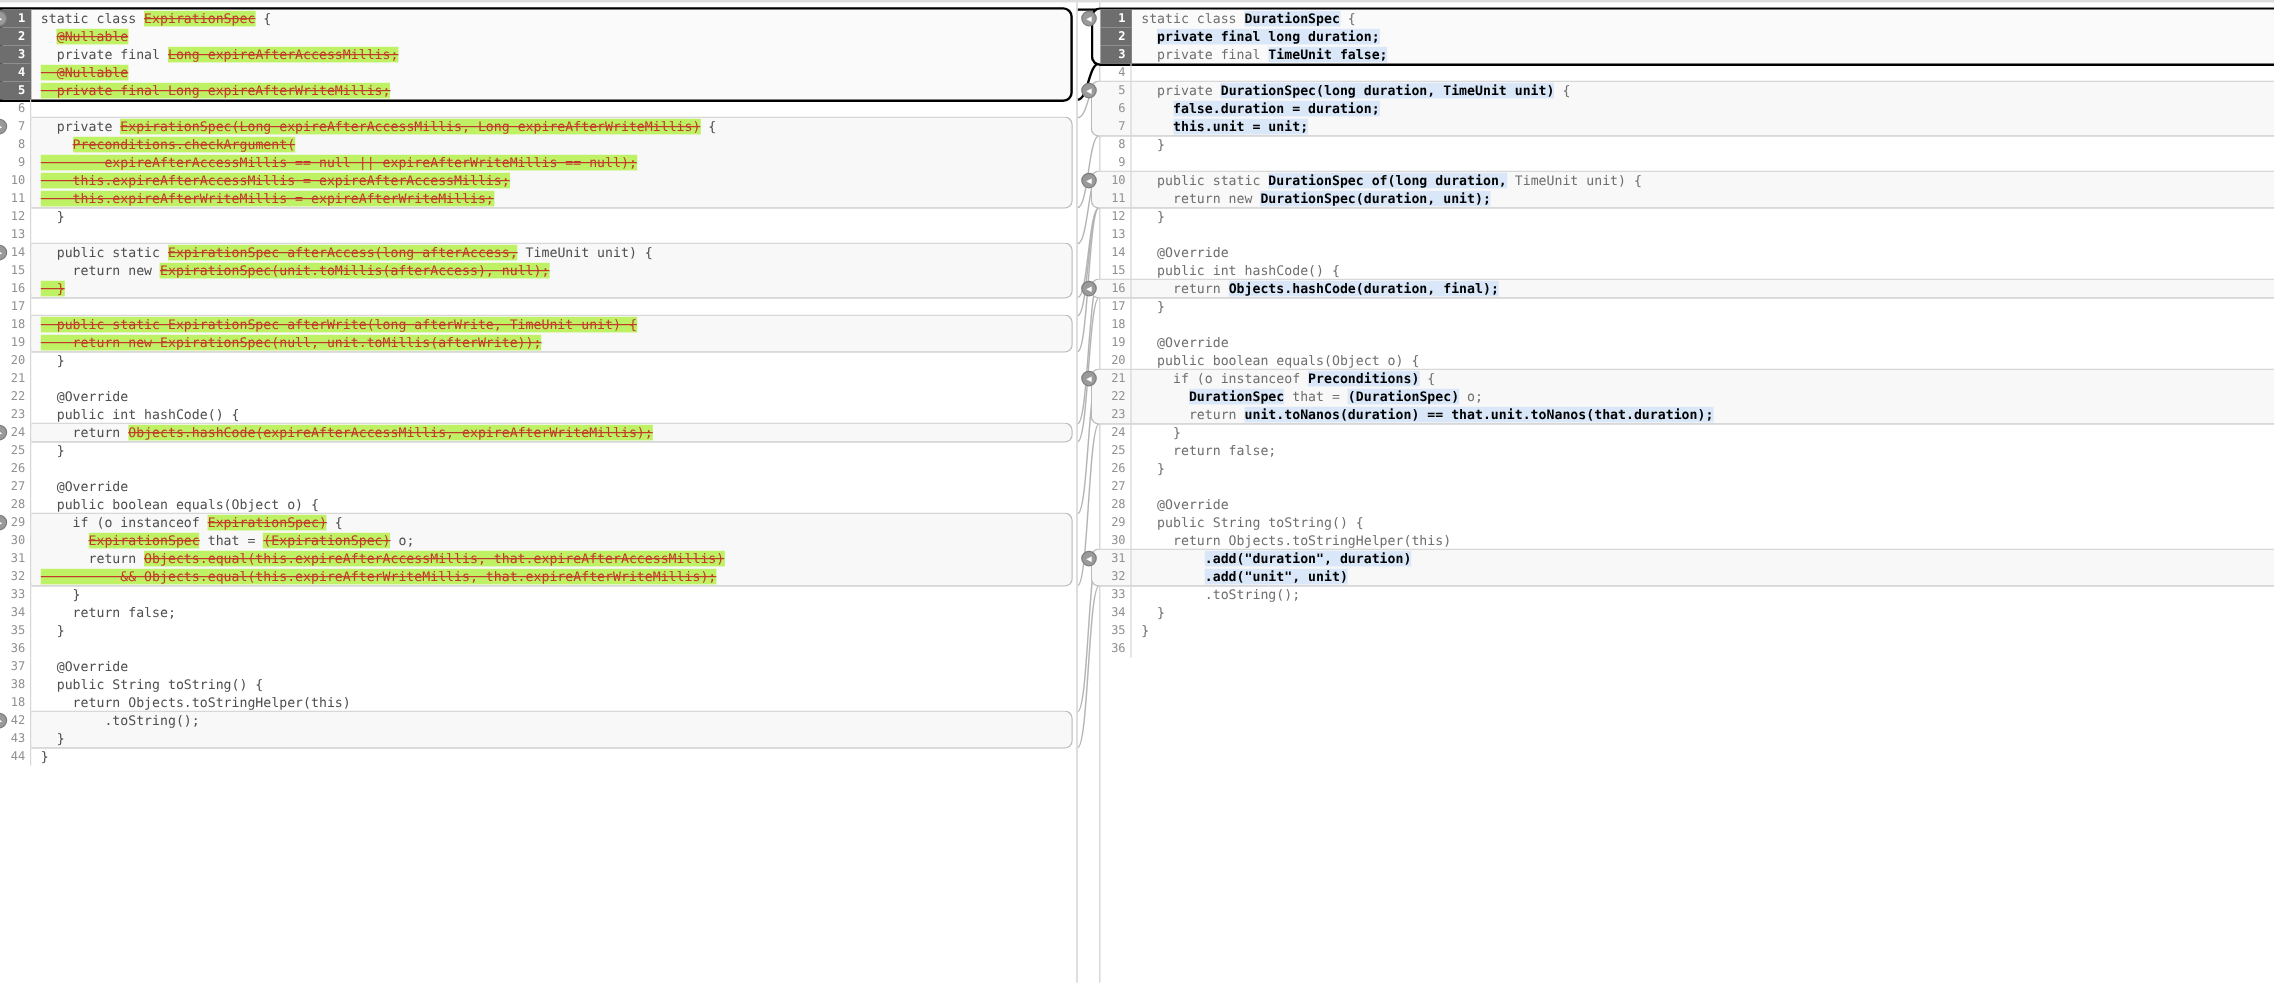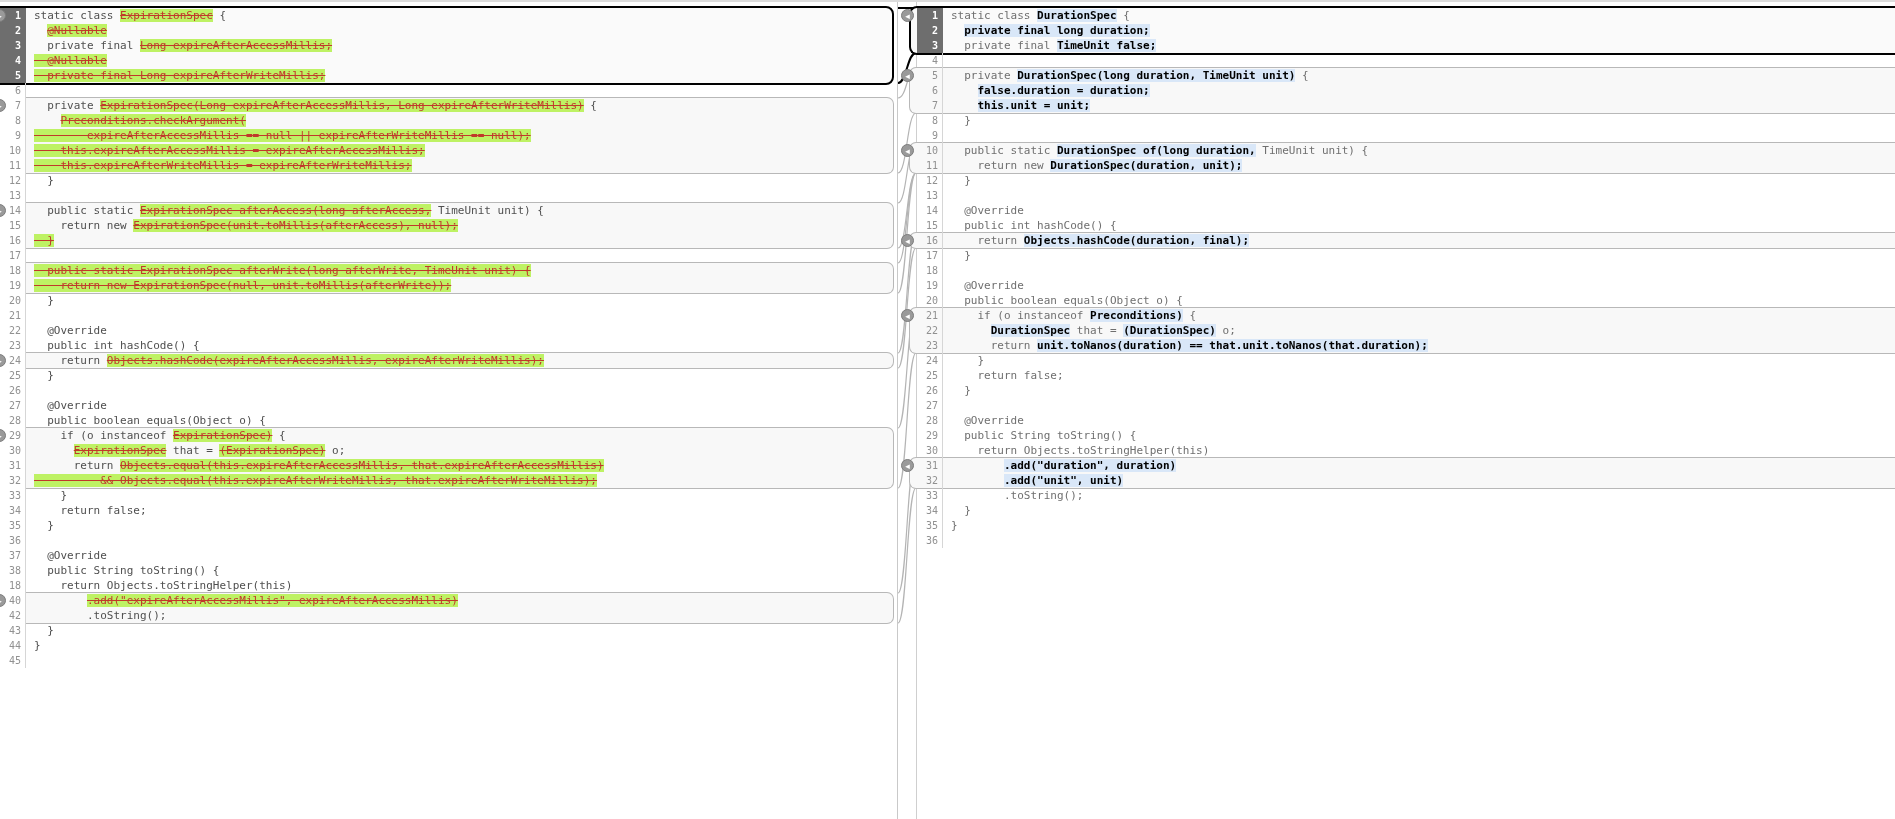--- a/index.html
+++ b/index.html
@@ -197,38 +197,30 @@
         </div>
         <div class="row">
           <div class="gut">38</div>
           <div class="code"><span class="s-n">  public String toString() {</span></div>
         </div>
         <div class="row">
           <div class="gut">18</div>
           <div class="code"><span class="s-n">    return Objects.toStringHelper(this)</span></div>
         </div>
         <div class="row">
-          <div class="gut">40</div>
-          <div class="code"><span class="s-n">        </span><span class="s-d">.add("expireAfterAccessMillis", expireAfterAccessMillis)</span></div>
-        </div>
-        <div class="row">
           <div class="gut">42</div>
           <div class="code"><span class="s-n">        .toString();</span></div>
         </div>
         <div class="row">
           <div class="gut">43</div>
           <div class="code"><span class="s-n">  }</span></div>
         </div>
         <div class="row">
           <div class="gut">44</div>
           <div class="code"><span class="s-n">}</span></div>
-        </div>
-        <div class="row">
-          <div class="gut">45</div>
-          <div class="code"></div>
         </div>
       </div>
   <div class="btn" style="top: 7px;">▸</div>
       <div class="btn" style="top: 97px;">▸</div>
       <div class="btn" style="top: 202px;">▸</div>
       <div class="btn" style="top: 352px;">▸</div>
       <div class="btn" style="top: 427px;">▸</div>
       <div class="btn" style="top: 592px;">▸</div>
     </div>
   <div class="strip">

